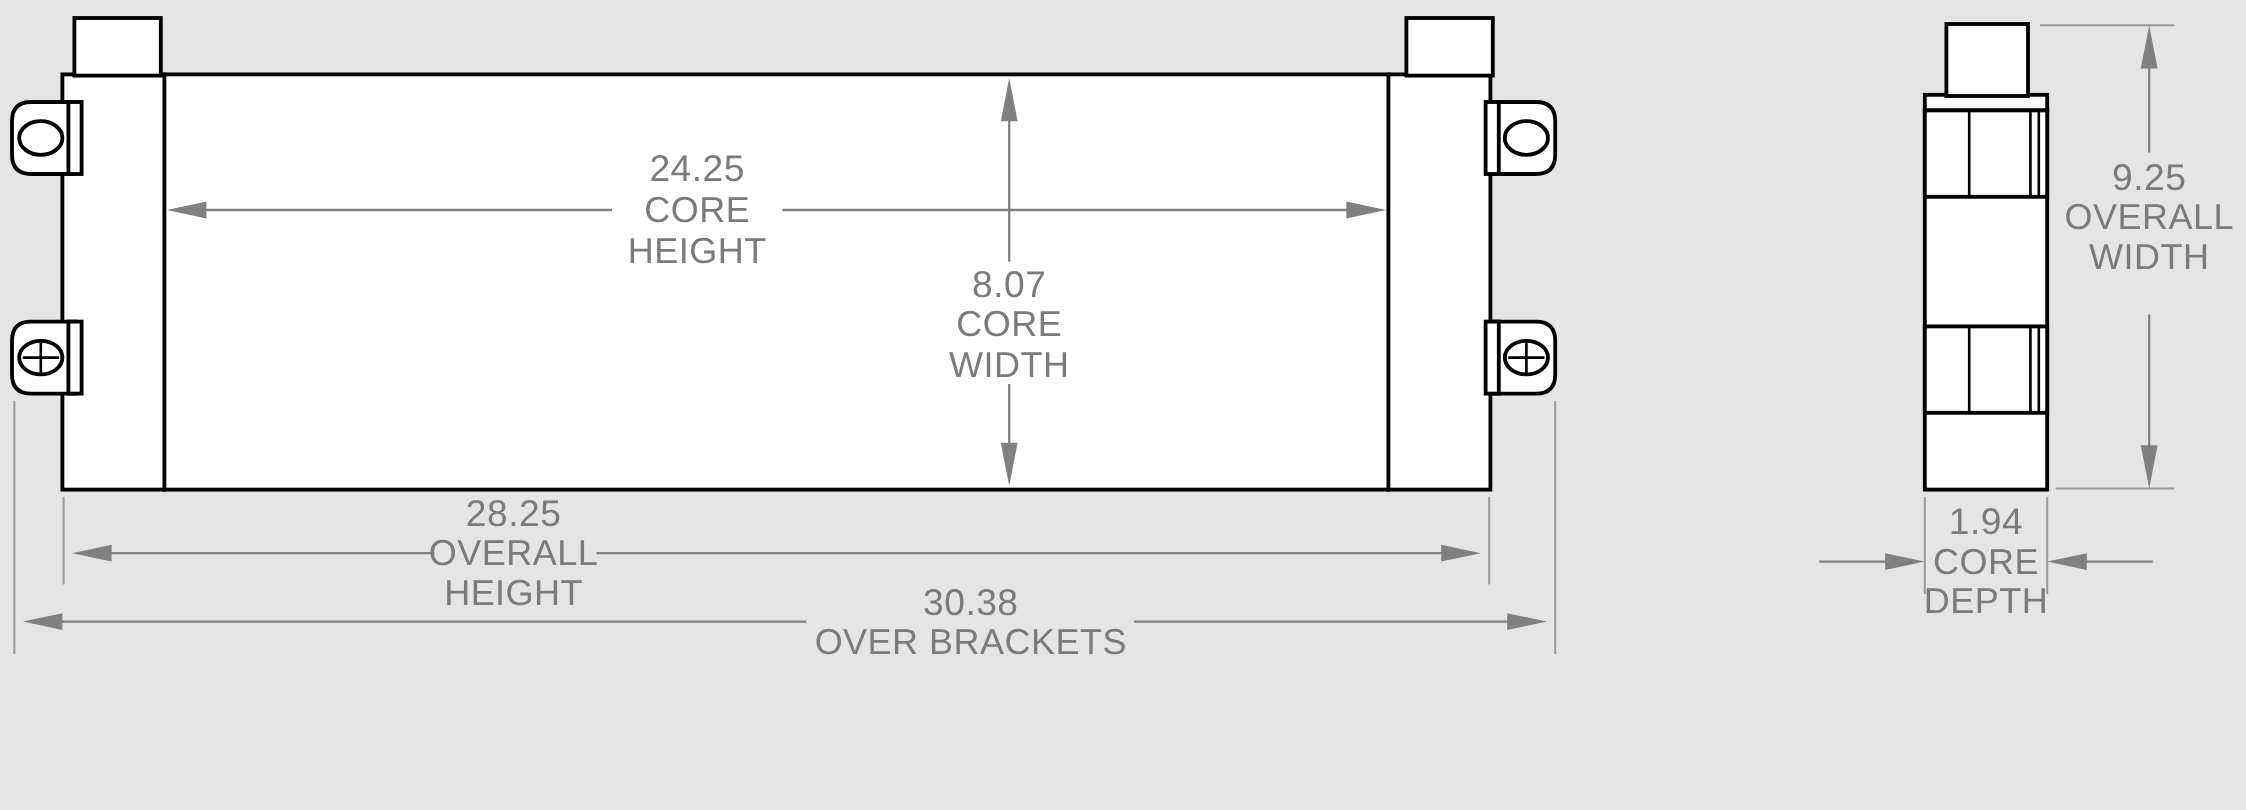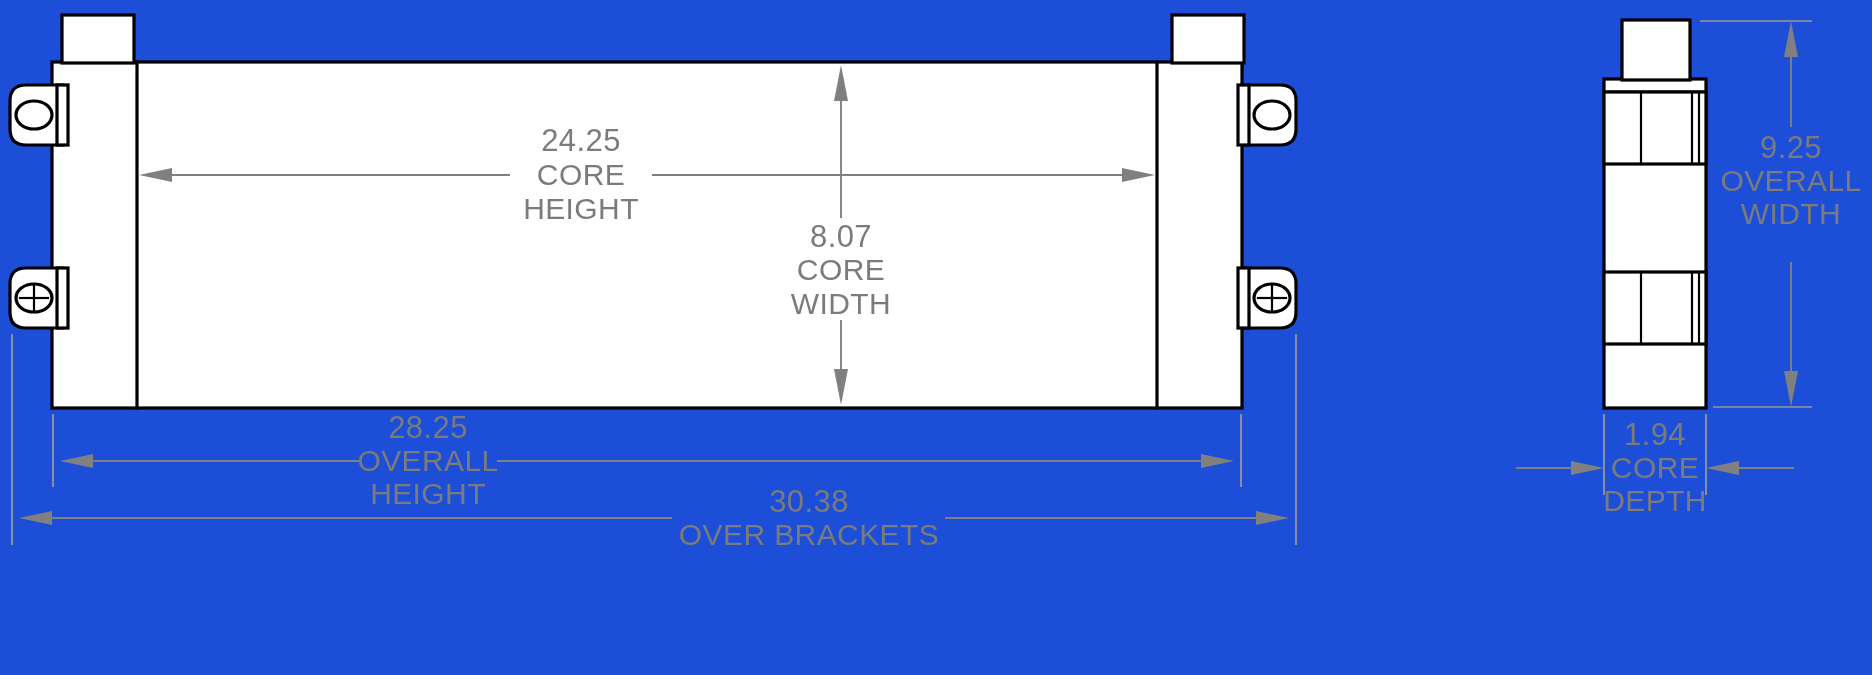--- a/index.html
+++ b/index.html
@@ -4,21 +4,21 @@
 <style>
   html, body {
     margin: 0;
     padding: 0;
     background: #ffffff;
   }
   #drawing-root {
     position: relative;
     width: 1872px;
     height: 675px;
-    background: #1d4ed8;
+    background: #e5e5e5;
     font-family: "Liberation Sans", sans-serif;
     overflow: hidden;
   }
   svg.canvas {
     display: block;
     width: 1872px;
     height: 675px;
   }
   .part-line {
     fill: none;

